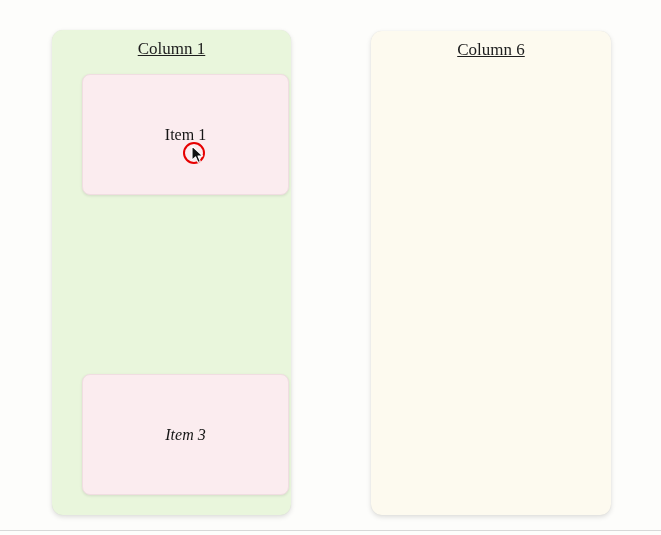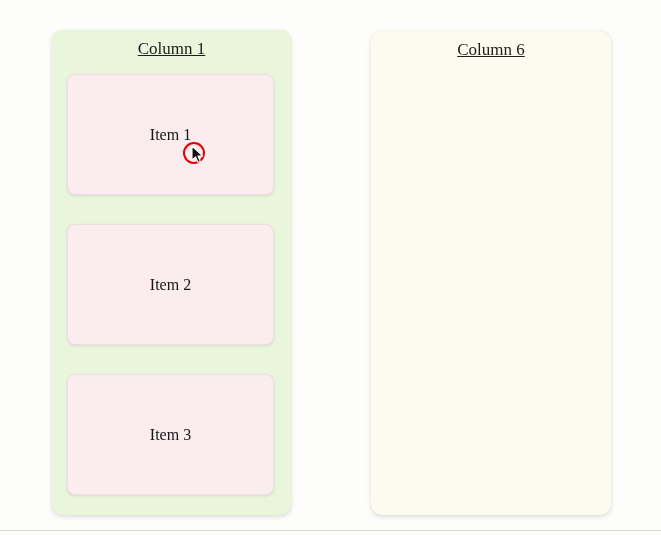--- a/index.html
+++ b/index.html
@@ -70,35 +70,35 @@
     line-height: 22px;
     color: #1d1d1d;
     font-family: "Liberation Serif", "DejaVu Serif", serif;
     user-select: none;
     text-decoration: underline;
   }
 
   
   .item-card {
     position: absolute;
-    left: 15px;
+    left: 30px;
     width: 207px;
     height: 121px;
     background: #fbecef;
     border: 1px solid #f0dde1;
     border-radius: 8px;
     box-sizing: border-box;
     box-shadow: 0 1px 3px rgba(0,0,0,0.10);
     display: flex;
     align-items: center;
     justify-content: center;
   }
   #item-card-1 { top: 44px; }
   #item-card-2 { top: 194px; }
-  #item-card-3 { top: 344px; }
+  #item-card-3 { top: 344px; font-style: italic; }
 
   .item-label {
     font-size: 16px;
     line-height: 20px;
     color: #161616;
     font-family: "Liberation Serif", "DejaVu Serif", serif;
     user-select: none;
   }
 
   
@@ -130,23 +130,20 @@
 <div id="page-surface">
 
   <div class="column" id="column-1">
 
     <div class="column-title">Column 1</div>
 
     <div class="item-card" id="item-card-1">
       <span class="item-label">Item 1</span>
     </div>
 
-    <div class="item-card" id="item-card-2">
-      <span class="item-label">Item 2</span>
-    </div>
 
     <div class="item-card" id="item-card-3">
       <span class="item-label">Item 3</span>
     </div>
 
   </div>
 
   <div class="column" id="column-2">
 
     <div class="column-title">Column 6</div>

